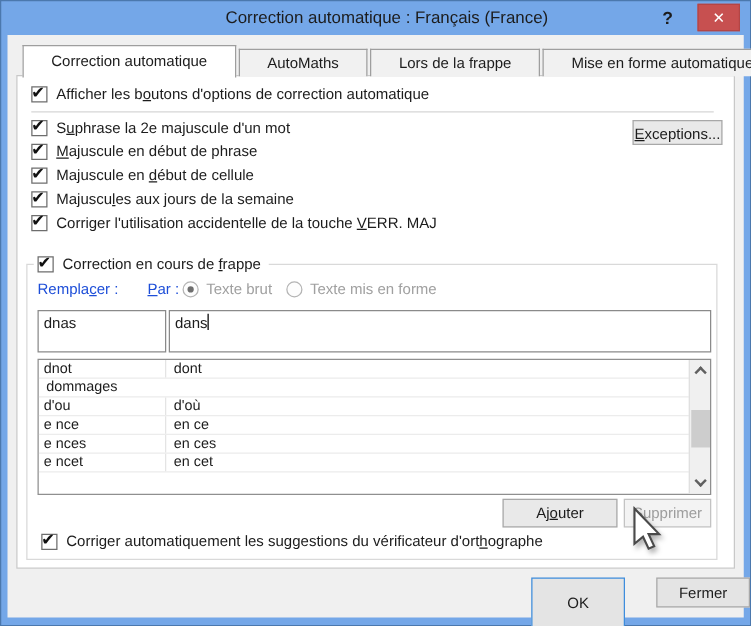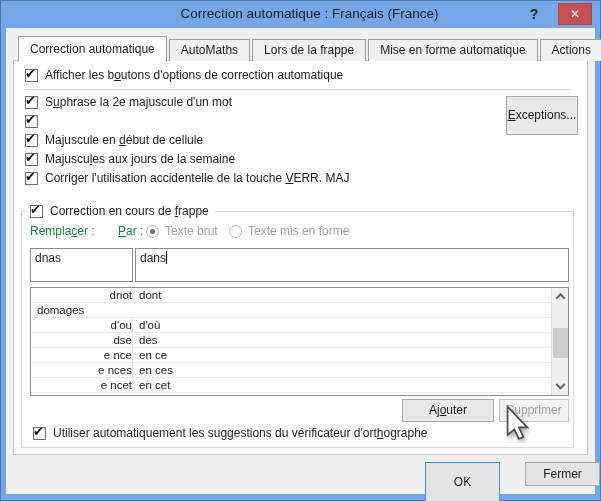--- a/index.html
+++ b/index.html
@@ -10,52 +10,52 @@
   .titlebar { position: absolute; top: 0; left: 0; width: 601px; height: 28px; }
   .title { position: absolute; left: 0; right: 0; top: 0; height: 14px; line-height: 28px; text-align: center; font-size: 13.5px; color: #1c1c1c; padding-left: 18px; }
   .help-btn { position: absolute; left: 521px; top: 2px; width: 26px; height: 24px; text-align: center; line-height: 24px; font-size: 14px; font-weight: bold; color: #1c1c1c; cursor: default; }
   .close-btn { position: absolute; left: 558px; top: 3px; width: 34px; height: 22px; background: #c75050; border: 1px solid #b34545; color: #fff; font-size: 12px; text-align: center; line-height: 20px; }
 
   
   .content { position: absolute; top: 28px; left: 6px; width: 589px; height: 466px; background: #f0f0f0; }
 
   
   .tabstrip { position: absolute; top: 5px; left: 12px; height: 28px; display: flex; align-items: flex-end; z-index: 3; }
-  .tab { height: 22px; line-height: 20px; padding: 0 11px; font-size: 12px; color: #1c1c1c; background: #f1f1f1; border: 1px solid #9e9e9e; border-bottom: none; margin-right: 2px; white-space: nowrap; }
+  .tab { height: 22px; line-height: 20px; padding: 0 22px; font-size: 12px; color: #1c1c1c; background: #f1f1f1; border: 1px solid #9e9e9e; border-bottom: none; margin-right: 2px; white-space: nowrap; }
   .tab.active { height: 26px; line-height: 25px; background: #fff; margin-bottom: -1px; z-index: 4; position: relative; }
 
   .tabpanel { position: absolute; left: 7px; top: 32px; width: 575px; height: 395px; background: #fff; border: 1px solid #c8c8c8; z-index: 1; }
 
   
   .chk { position: absolute; left: 11px; display: flex; align-items: center; height: 16px; font-size: 12px; color: #1c1c1c; cursor: default; white-space: nowrap; }
   .box { width: 13px; height: 13px; background: #fff; border: 1px solid #6d6d6d; position: relative; flex: none; margin-right: 7px; }
   .box .mark { position: absolute; left: -1px; top: -4px; font-size: 13px; color: #101010; }
   .u { text-decoration: underline; }
   .sep { position: absolute; left: 11px; top: 28px; width: 546px; border-top: 1px solid #d6d6d6; }
 
   
   .btn { position: absolute; font-size: 12px; color: #1c1c1c; background: #e9e9e9; border: 1px solid #a8a8a8; text-align: center; }
   .btn.disabled { color: #9d9d9d; background: #f3f3f3; border-color: #c3c3c3; }
-  .btn-exceptions { left: 492px; top: 35px; width: 72px; height: 39px; line-height: 21px; }
+  .btn-exceptions { left: 492px; top: 35px; width: 72px; height: 20px; line-height: 21px; }
 
   
   .groupbox { position: absolute; left: 7px; top: 150px; width: 553px; height: 237px; border: 1px solid #d9d9d9; }
   .grouplabel { position: absolute; top: -9px; left: 5px; background: #fff; padding: 0 6px 0 3px; }
-  .lbl { position: absolute; font-size: 12px; color: #15803d; white-space: nowrap; }
+  .lbl { position: absolute; font-size: 12px; color: #1d4ed8; white-space: nowrap; }
   .radio { position: absolute; top: 12px; display: flex; align-items: center; font-size: 12px; color: #a0a0a0; white-space: nowrap; }
   .rcirc { width: 13px; height: 13px; border: 1px solid #b4b4b4; border-radius: 50%; background: #fdfdfd; margin-right: 6px; position: relative; flex: none; }
   .rcirc.sel::after { content: ""; position: absolute; left: 3px; top: 3px; width: 5px; height: 5px; border-radius: 50%; background: #6e6e6e; }
 
   .inp { position: absolute; top: 36px; height: 34px; background: #fff; border: 1px solid #8a8a8a; font-size: 12px; line-height: 19px; padding: 0 4px; color: #1c1c1c; }
   .caret { display: inline-block; width: 1px; height: 13px; background: #000; vertical-align: -2px; }
 
   
   .tbl { position: absolute; left: 8px; top: 75px; width: 539px; height: 109px; background: #fff; border: 1px solid #8f8f8f; overflow: hidden; }
   .trow { display: flex; height: 15px; line-height: 14px; font-size: 11.5px; color: #1c1c1c; border-bottom: 1px solid #ececec; }
-  .c1 { width: 102px; padding-left: 4px; border-right: 1px solid #e4e4e4; overflow: hidden; text-align: right; }
+  .c1 { width: 102px; padding-left: 4px; border-right: 1px solid #e4e4e4; overflow: hidden; }
   .c2 { flex: 1; padding-left: 6px; overflow: hidden; }
   .sbar { position: absolute; right: 0; top: 0; width: 17px; height: 107px; background: #f0f0f0; border-left: 1px solid #e0e0e0; }
   .sbtn { position: absolute; left: 0; width: 16px; height: 16px; display: flex; align-items: center; justify-content: center; }
   .sbtn.up { top: 0; } .sbtn.down { bottom: 0; }
   .chev { width: 7px; height: 7px; border-left: 2px solid #606060; border-top: 2px solid #606060; }
   .chev.upc { transform: rotate(45deg) translate(1px,1px); }
   .chev.downc { transform: rotate(225deg) translate(2px,2px); }
   .sthumb { position: absolute; left: 1px; top: 40px; width: 15px; height: 30px; background: #cdcdcd; }
 
   .btn-ajouter { left: 380px; top: 187px; width: 92px; height: 23px; line-height: 21px; }
@@ -106,20 +106,21 @@
           </span>
         <span><span>S</span><span class="u">u</span><span>phrase la 2e majuscule d'un mot</span></span>
       </label>
 
       <button class="btn btn-exceptions"><span></span><span class="u">E</span><span>xceptions...</span></button>
 
       <label class="chk" style="top:52px">
         <span class="box">
             <span class="mark">✔</span>
           </span>
+        <span><span></span><span class="u">M</span><span>ajuscule en début de phrase</span></span>
       </label>
 
       <label class="chk" style="top:71px">
         <span class="box">
             <span class="mark">✔</span>
           </span>
         <span><span>Majuscule en </span><span class="u">d</span><span>ébut de cellule</span></span>
       </label>
 
       <label class="chk" style="top:90px">
@@ -161,29 +162,25 @@
 
         <div class="inp" style="left:8px; width:103px"><span>dnas</span></div>
         <div class="inp" style="left:113px; width:434px"><span>dans</span><span class="caret"></span></div>
 
         <div class="tbl">
           <div class="trow">
               <div class="c1">dnot</div>
               <div class="c2">dont</div>
             </div>
           <div class="trow">
-              <div class="c2">domages</div>
+              <div class="c2">dommages</div>
             </div>
           <div class="trow">
               <div class="c1">d'ou</div>
               <div class="c2">d'où</div>
-            </div>
-          <div class="trow">
-              <div class="c1">dse</div>
-              <div class="c2">des</div>
             </div>
           <div class="trow">
               <div class="c1">e nce</div>
               <div class="c2">en ce</div>
             </div>
           <div class="trow">
               <div class="c1">e nces</div>
               <div class="c2">en ces</div>
             </div>
           <div class="trow">
@@ -201,21 +198,21 @@
           </div>
         </div>
 
         <button class="btn btn-ajouter"><span>Aj</span><span class="u">o</span><span>uter</span></button>
         <button class="btn disabled btn-supprimer">Supprimer</button>
 
         <label class="chk" style="top:213px">
           <span class="box">
               <span class="mark">✔</span>
             </span>
-          <span><span>Utiliser automatiquement les suggestions du vérificateur d'ort</span><span class="u">h</span><span>ographe</span></span>
+          <span><span>Corriger automatiquement les suggestions du vérificateur d'ort</span><span class="u">h</span><span>ographe</span></span>
         </label>
 
       </div>
     </div>
 
     <button class="btn btn-ok">OK</button>
     <button class="btn btn-fermer">Fermer</button>
 
   </div>
 

